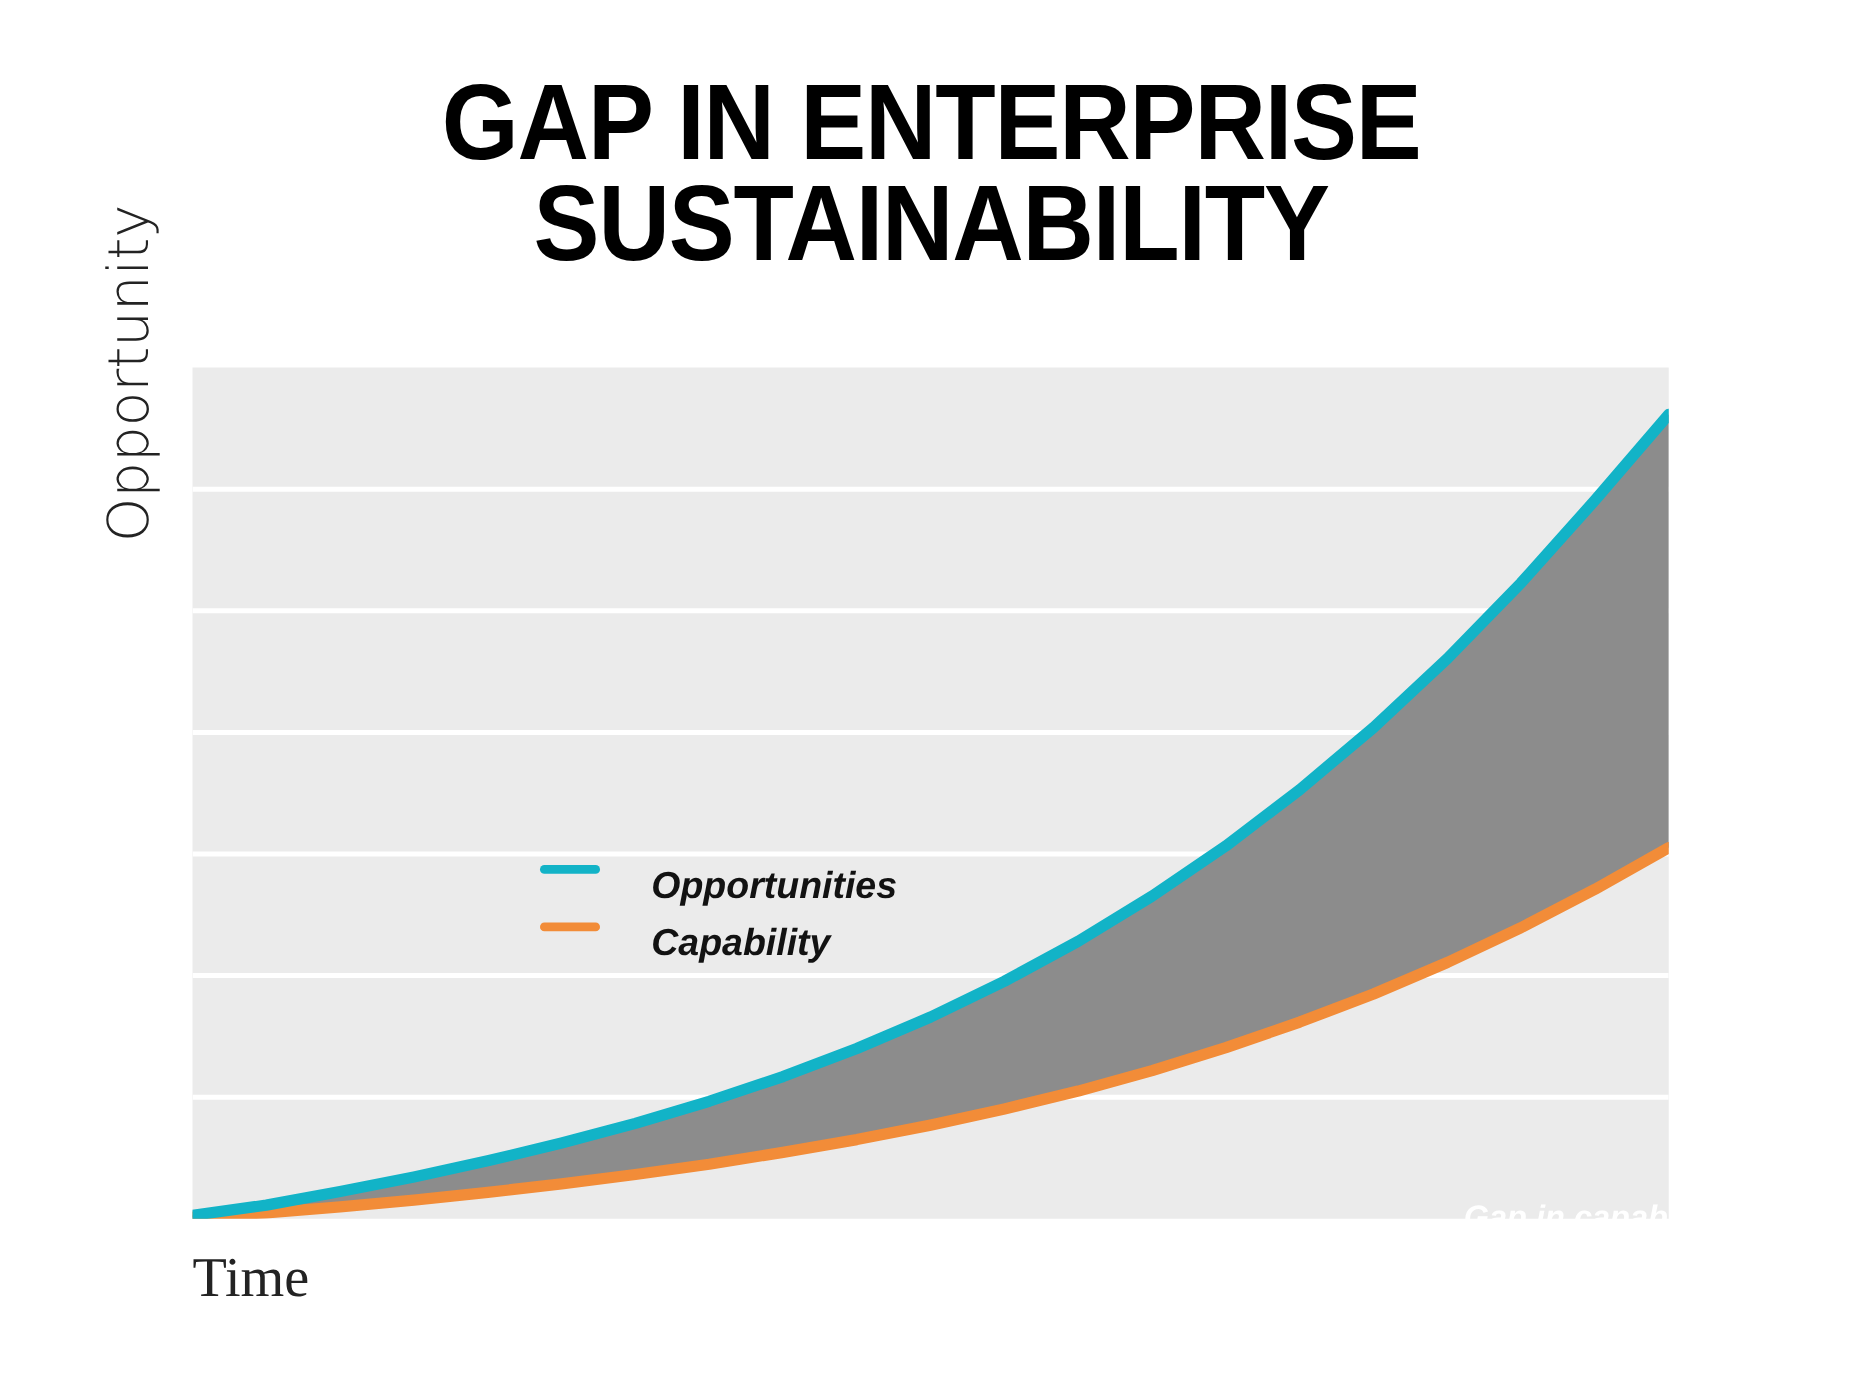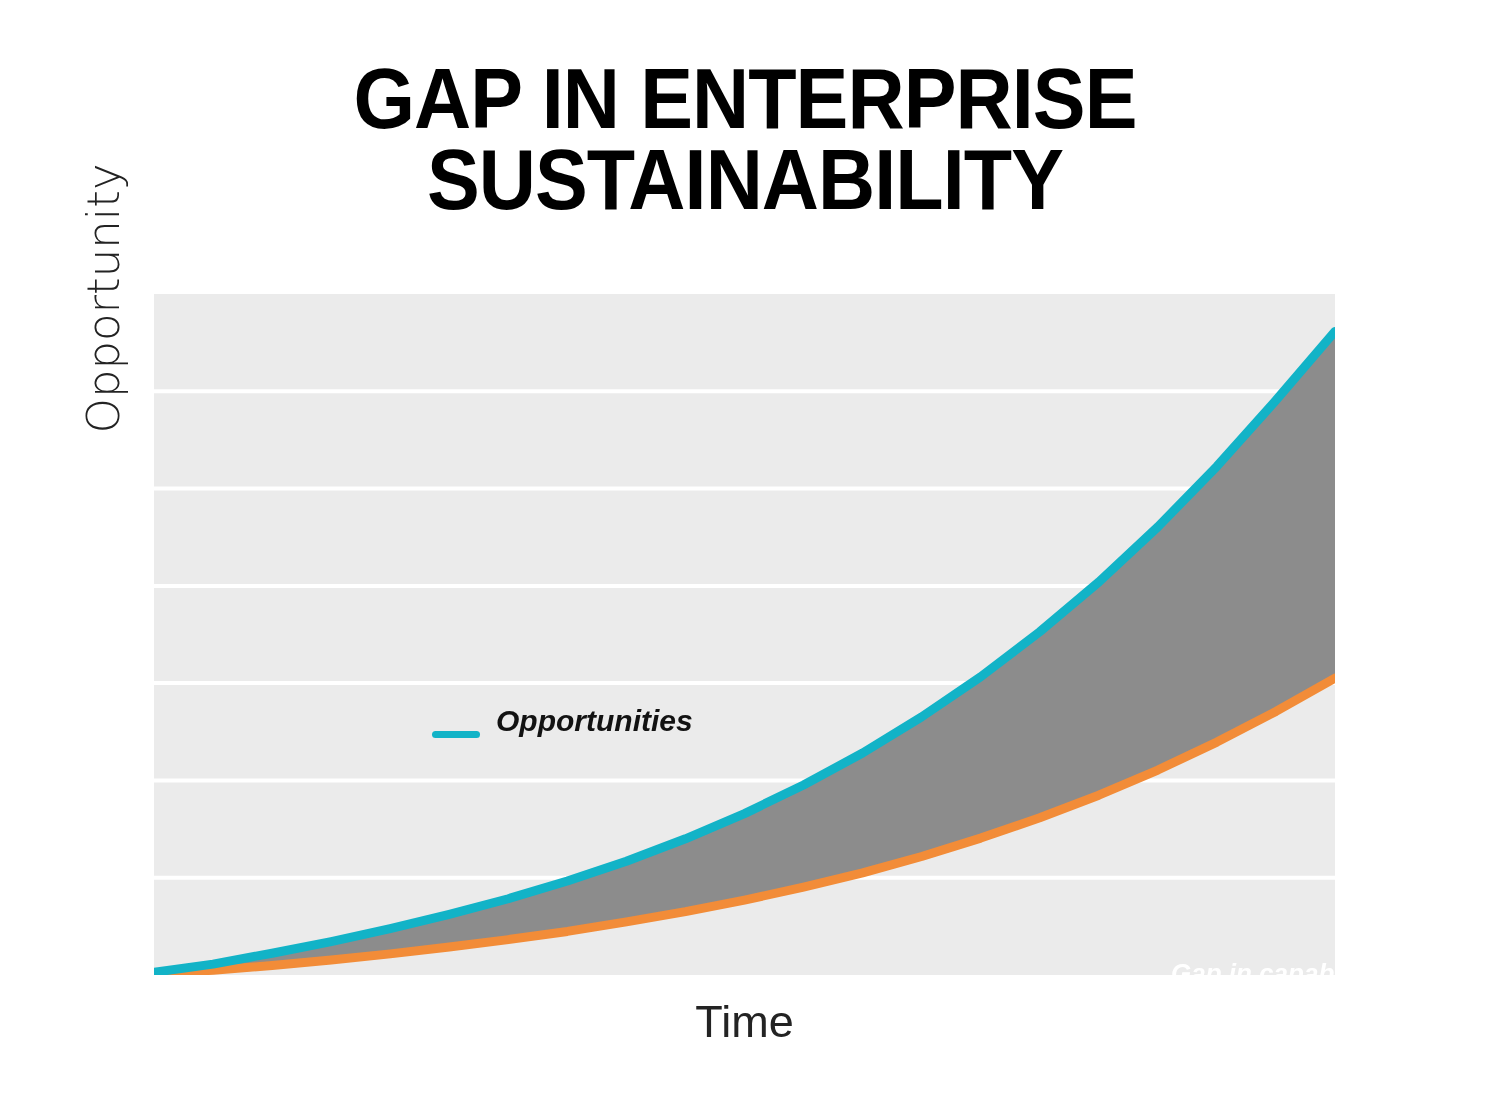--- a/index.html
+++ b/index.html
@@ -74,37 +74,37 @@
     font-weight: 300;
     font-size: 45px;
     color: #232323;
     white-space: nowrap;
   }
   #x-axis-label {
     position: absolute;
     left: 154px;
     top: 996px;
     width: 1181px;
-    text-align: center;
-    font-family: Liberation Sans, sans-serif;
+    font-family: Liberation Serif, serif;
     font-weight: 300;
     font-size: 45px;
     color: #232323;
   }
 
   
   #legend {
     position: absolute;
     left: 278px;
     top: 398px;
   }
   .legend-row {
     display: flex;
-    align-items: flex-end;
+    align-items: flex-start;
     height: 46px;
+    gap: 25px;
   }
   .legend-swatch {
     width: 48px;
     height: 7px;
     border-radius: 4px;
     flex: 0 0 auto;
   }
   .legend-label {
     margin-left: 16px;
     font-family: "Liberation Sans", sans-serif;
@@ -156,20 +156,24 @@
       <path id="line-capability" fill="none" stroke="#f28c38" stroke-width="9" stroke-linecap="round" stroke-linejoin="round" d="M0.00 679.64 L59.05 676.23 L118.10 671.47 L177.15 666.02 L236.20 659.89 L295.25 653.08 L354.30 645.59 L413.35 637.42 L472.40 627.88 L531.45 617.67 L590.50 606.09 L649.55 593.15 L708.60 578.85 L767.65 562.51 L826.70 544.12 L885.75 523.69 L944.80 501.22 L1003.85 476.02 L1062.90 448.10 L1121.95 417.45 L1181.00 384.08"></path>
 
       <path id="line-opportunities" fill="none" stroke="#12b3c7" stroke-width="9" stroke-linecap="round" stroke-linejoin="round" d="M0.00 678.28 L59.05 670.10 L118.10 659.21 L177.15 647.63 L236.20 634.69 L295.25 620.39 L354.30 604.73 L413.35 587.02 L472.40 567.27 L531.45 544.80 L590.50 519.60 L649.55 491.00 L708.60 458.99 L767.65 422.90 L826.70 382.72 L885.75 337.78 L944.80 288.06 L1003.85 232.90 L1062.90 172.29 L1121.95 106.24 L1181.00 37.46"></path>
     </svg>
 
     <div id="legend">
       <div class="legend-row">
         <span class="legend-swatch" style="background:#12b3c7"></span>
         <span class="legend-label">Opportunities</span>
       </div>
+      <div class="legend-row">
+        <span class="legend-swatch" style="background:#f28c38"></span>
+        <span class="legend-label">Capability</span>
+      </div>
     </div>
 
     <div id="gap-annotation">Gap in capability to
 explore &amp; exploit
 opportunities</div>
 
   </div>
 
   <div id="y-axis-label">Opportunity</div>
 

